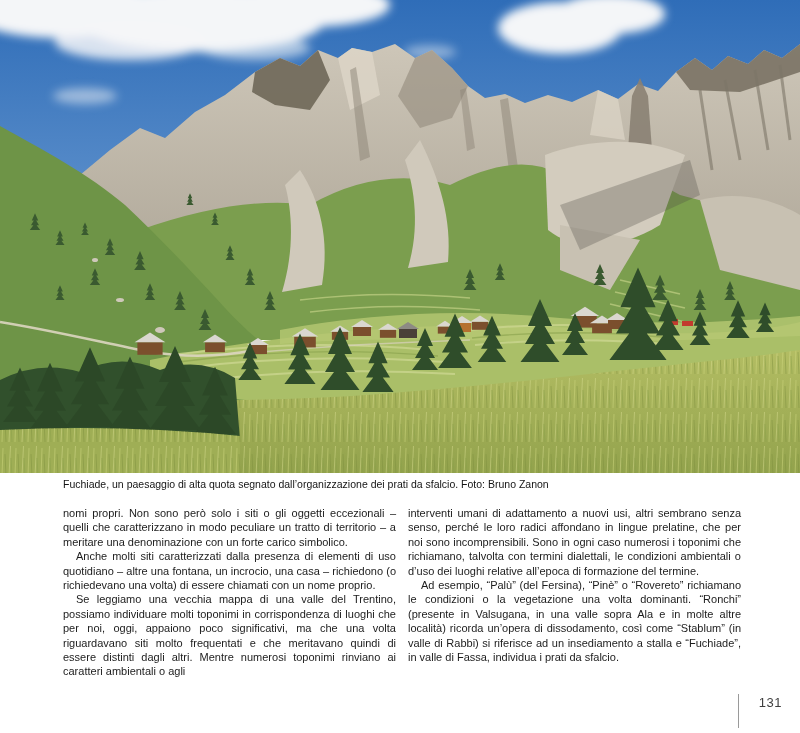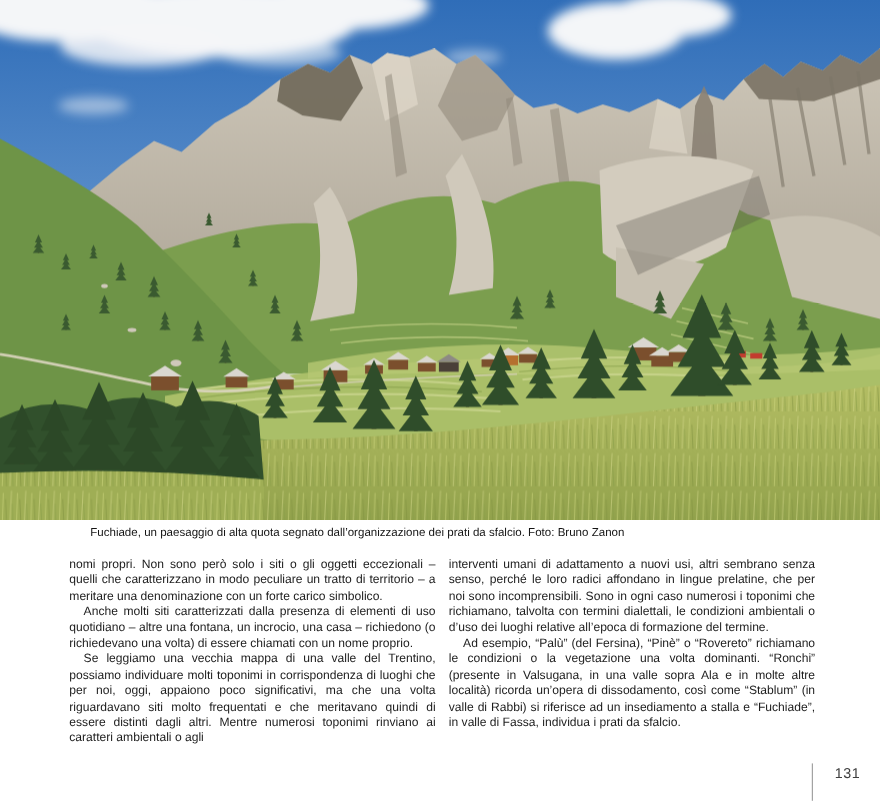--- a/index.html
+++ b/index.html
@@ -7,21 +7,21 @@
     position:relative;
     width:800px;height:733px;
     background:#ffffff;
     font-family:"Liberation Sans", sans-serif;
     overflow:hidden;
   }
   figure{margin:0;}
   .photo-wrap{width:800px;height:473px;overflow:hidden;}
   .photo-wrap svg{display:block;}
   figcaption{
-    margin:5px 59px 0 82px;
+    margin:5px 59px 0 63px;
     font-size:10.5px;
     line-height:13px;
     color:#141414;
   }
   .article{
     display:flex;
     gap:12px;
     margin:15px 59px 0 63px;
     font-size:11px;
     line-height:14.4px;

